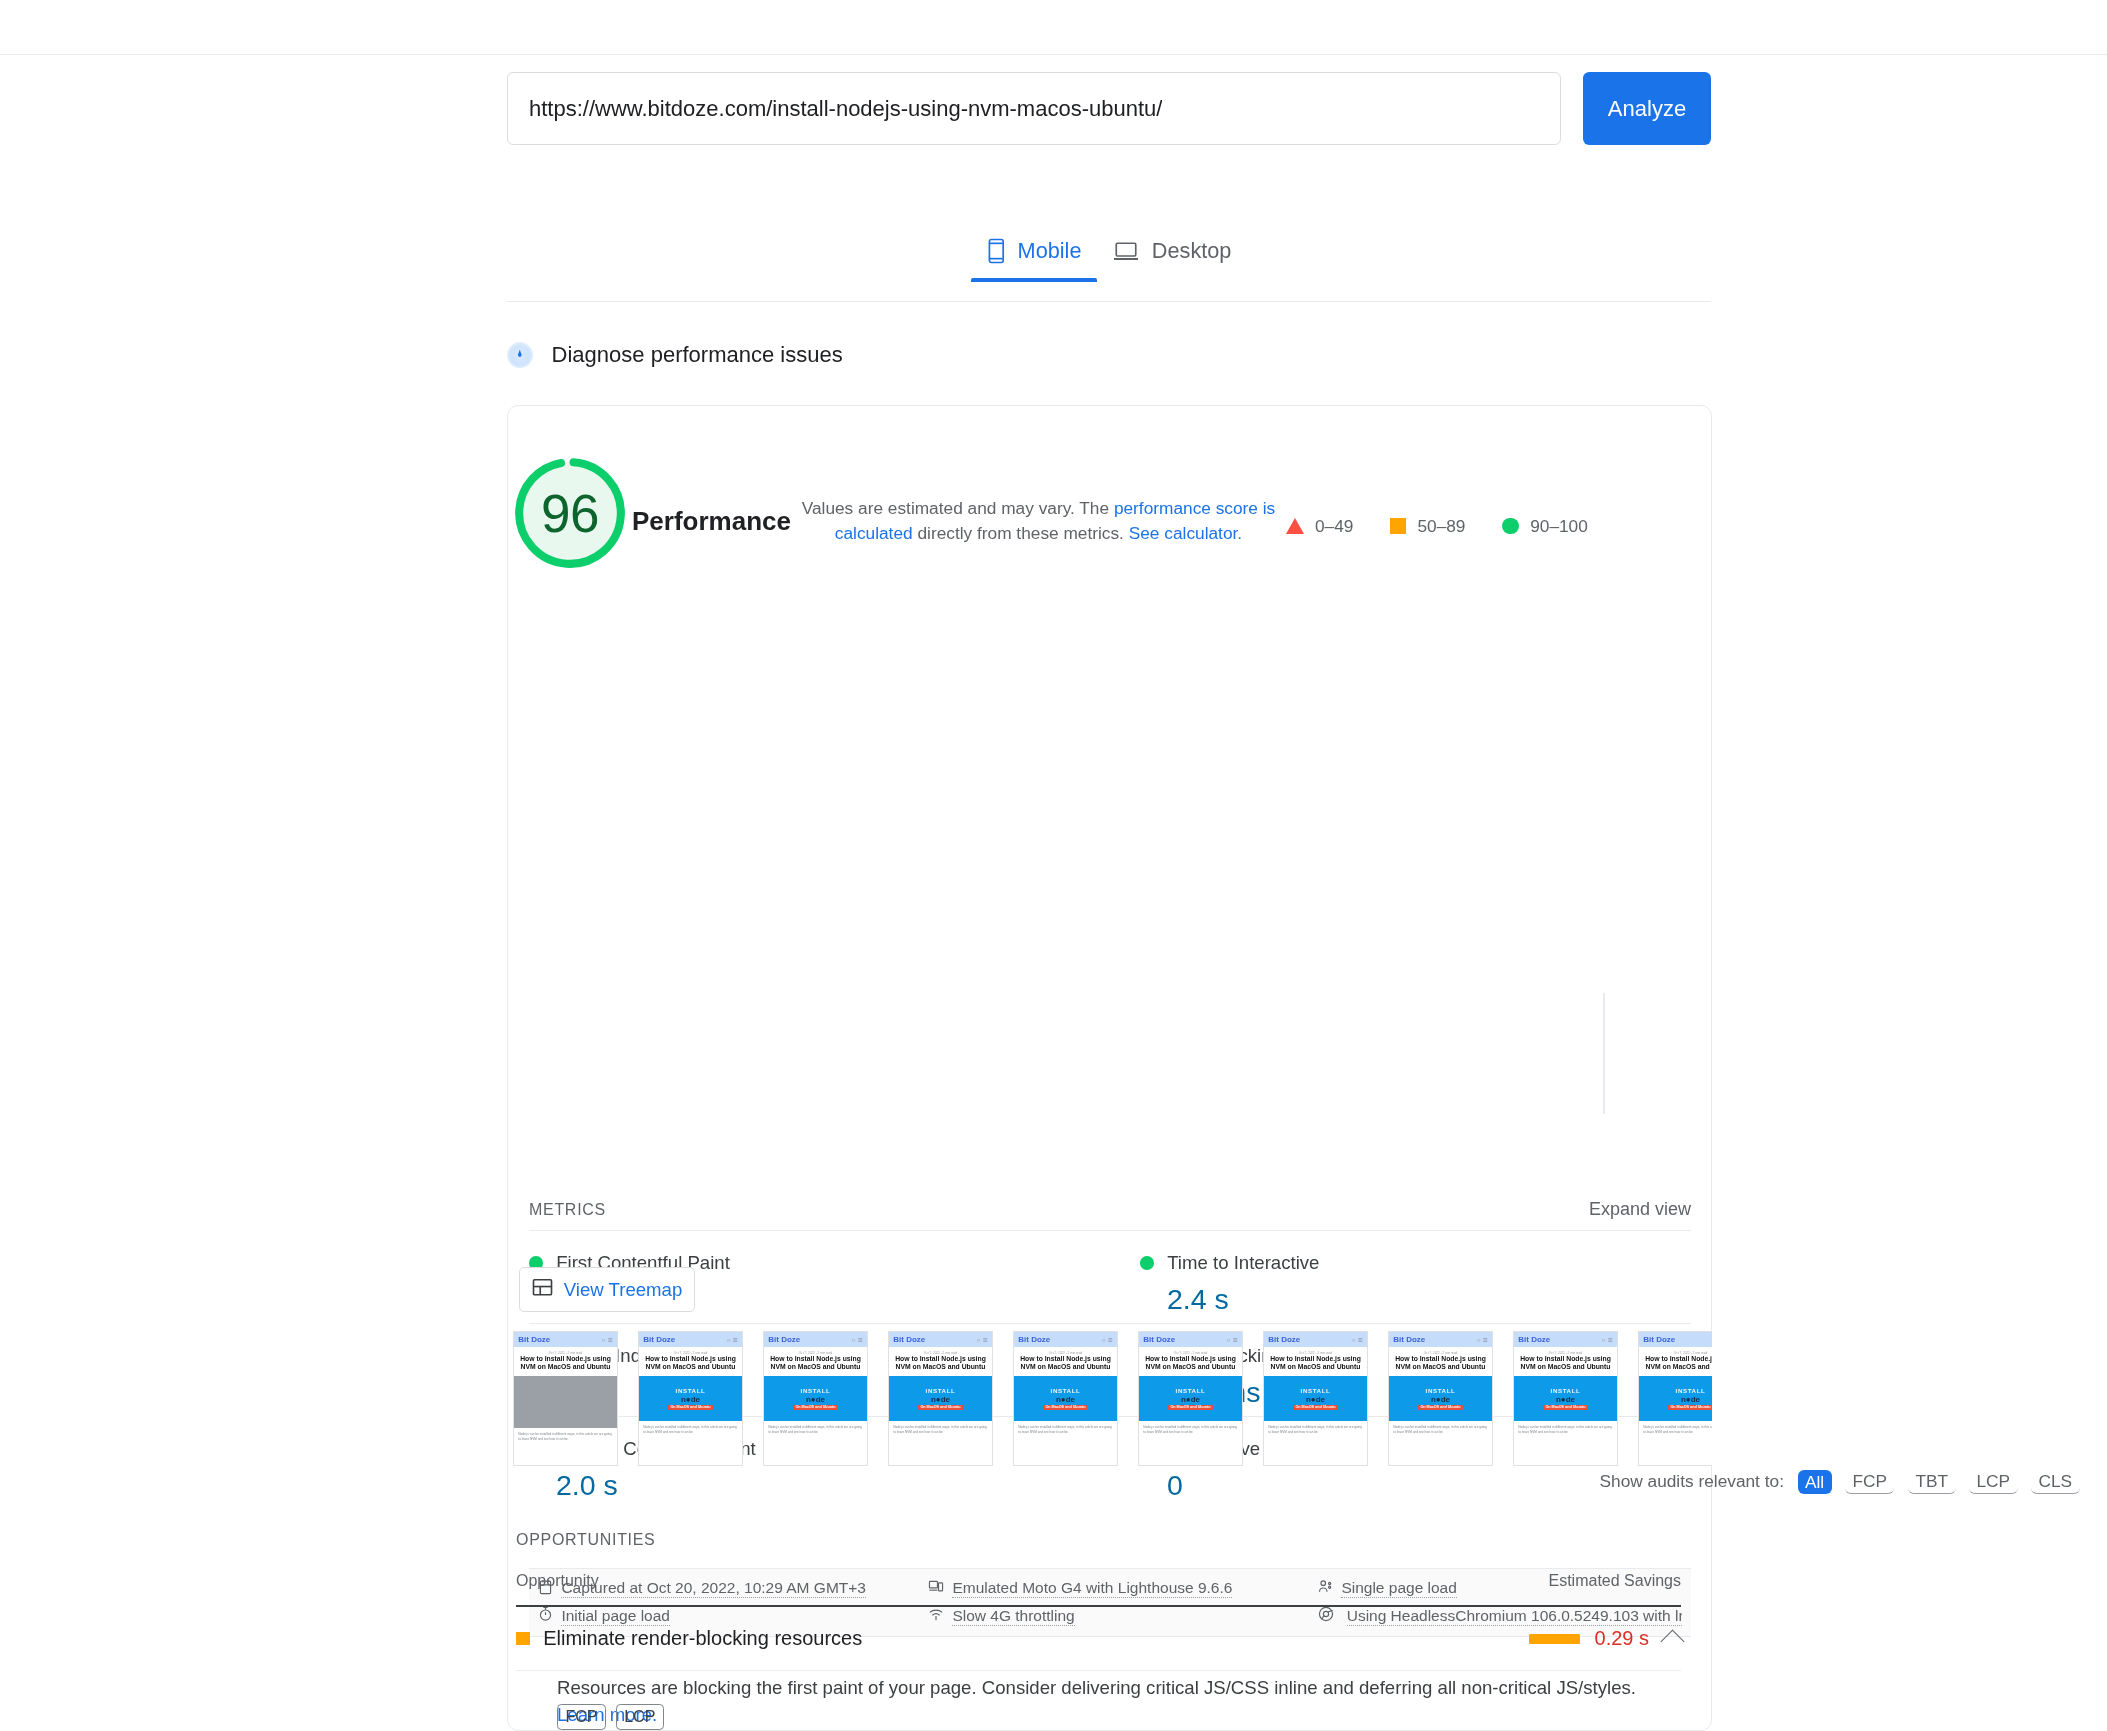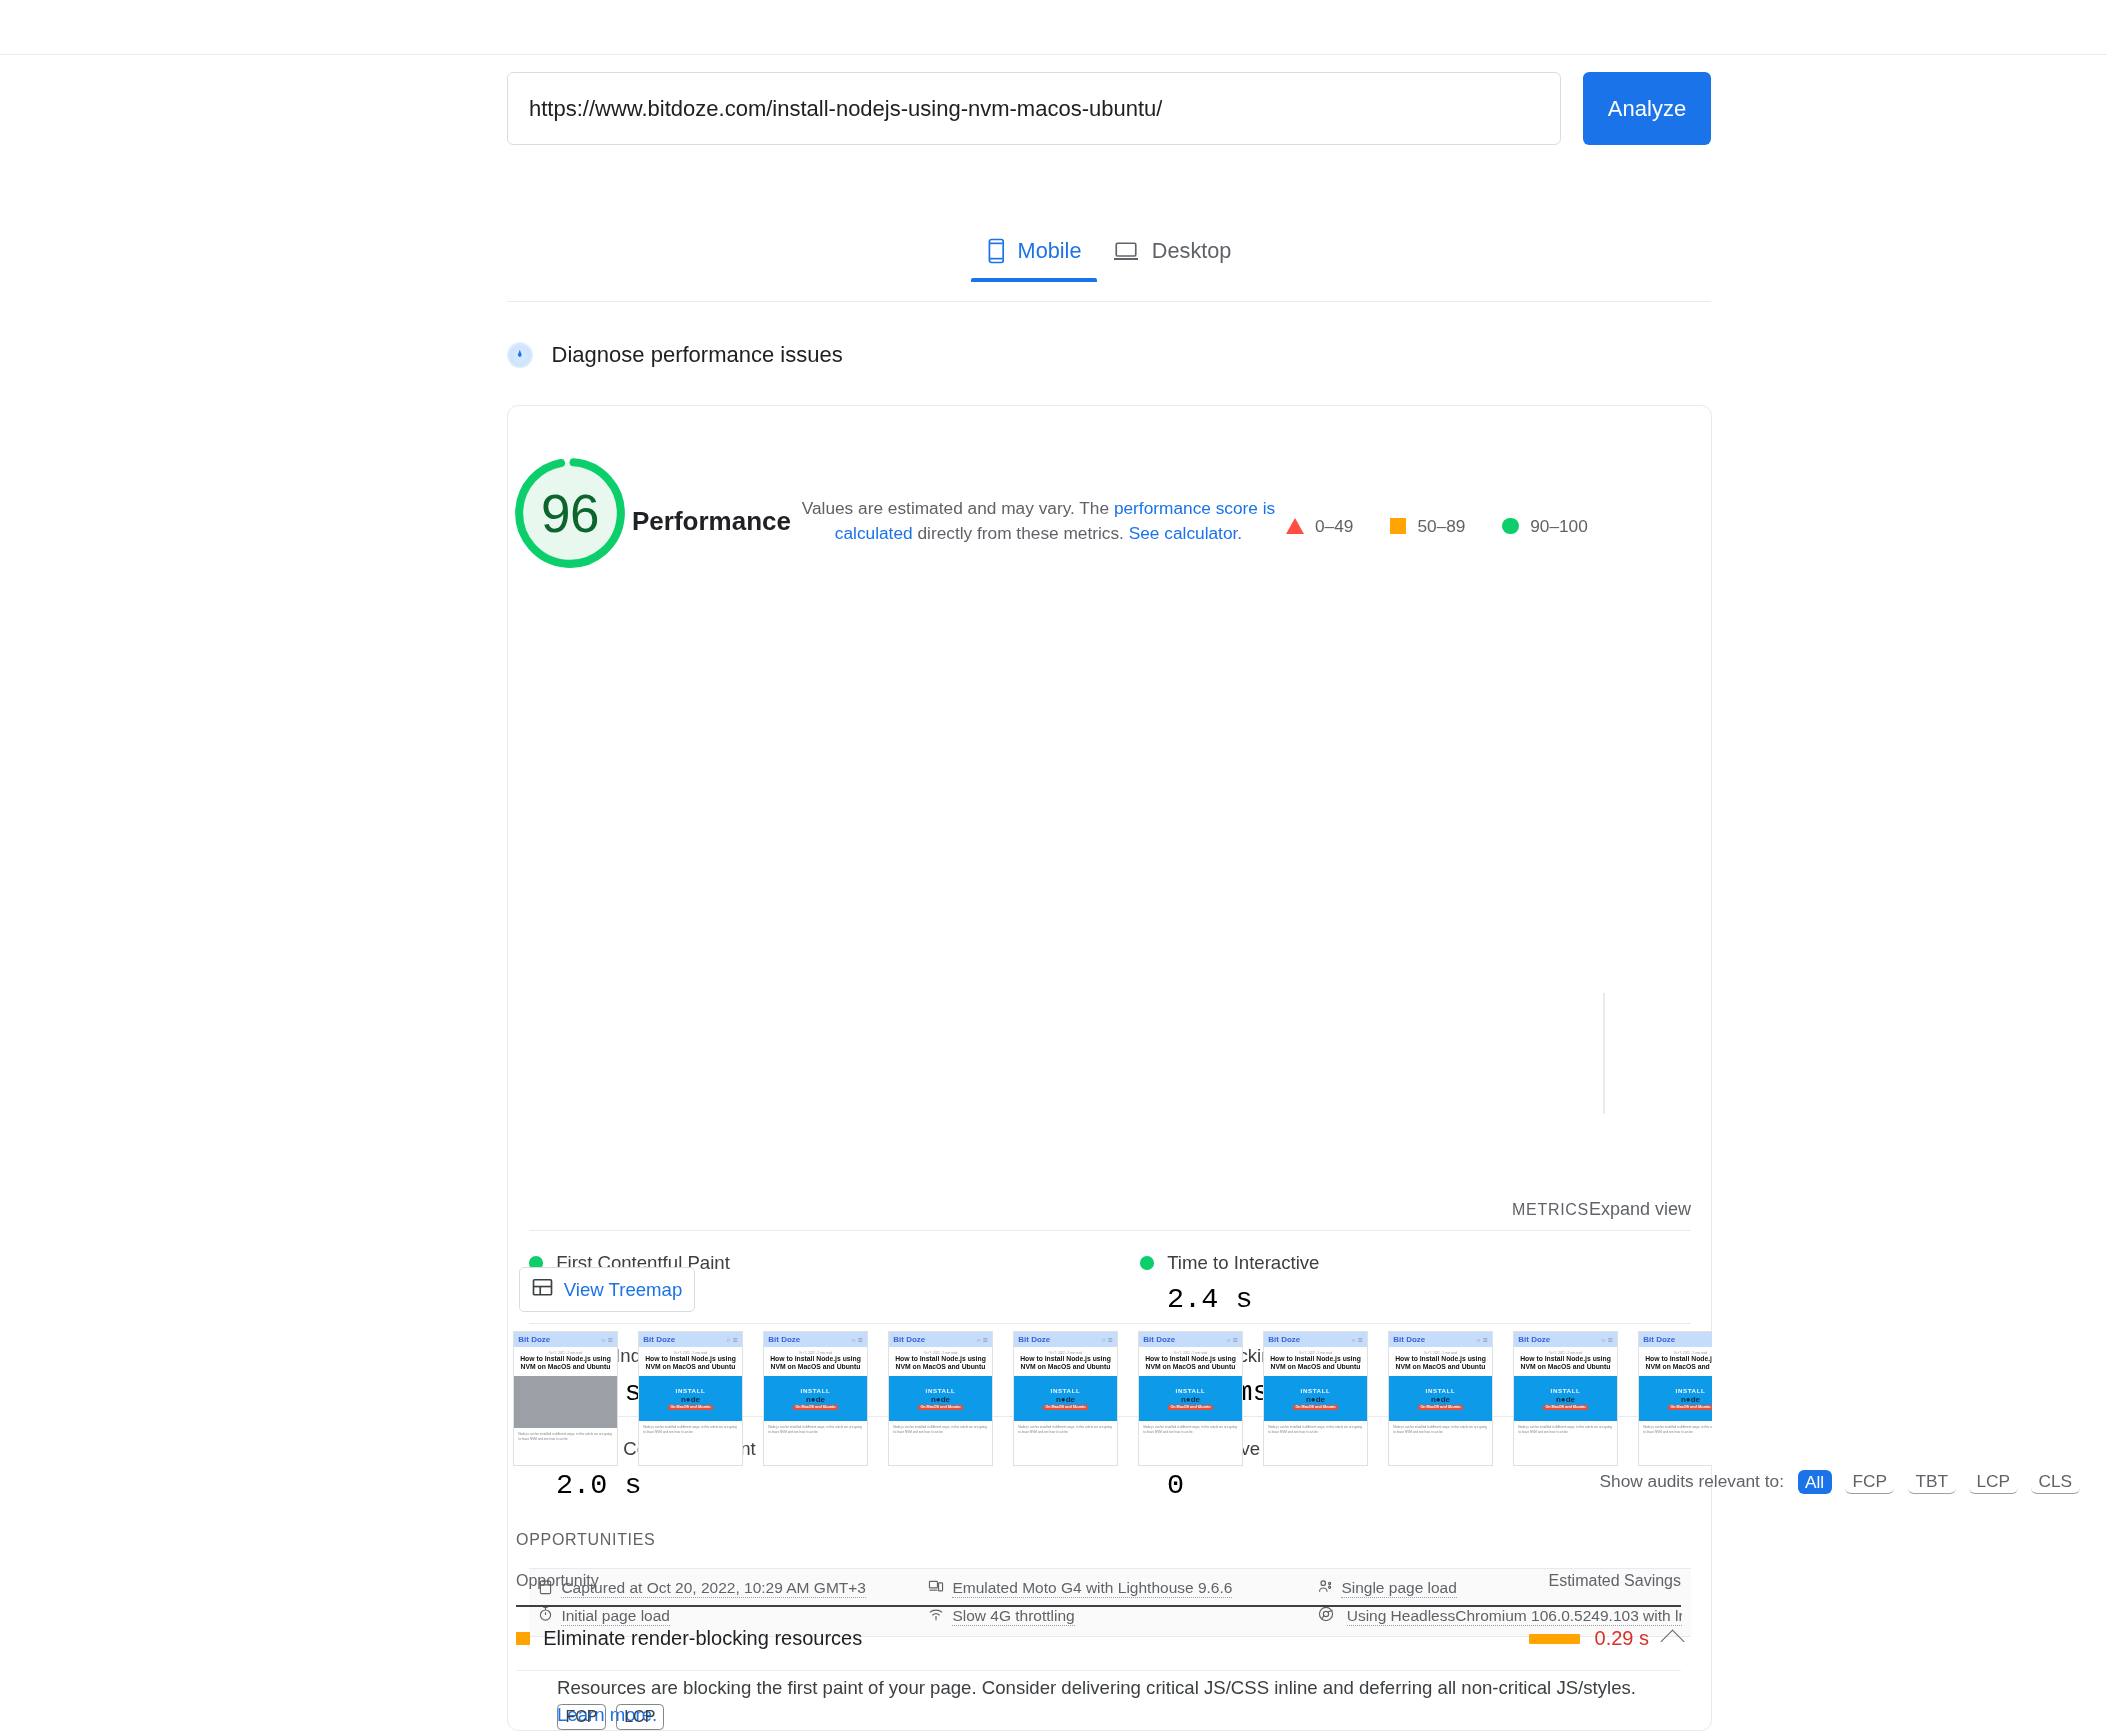--- a/index.html
+++ b/index.html
@@ -127,39 +127,39 @@
   .circ { width: 16.7px; height: 16.7px; border-radius: 50%; background: #0cce6b; }
 
   .v-divider {
     position: absolute; left: 1095px; top: 587px; width: 1.9px; height: 121px;
     background: #e8eaed;
   }
 
   
   .metrics-head {
     position: absolute; left: 21px; top: 793px; width: 1162px;
-    display: flex; justify-content: flex-end; align-items: baseline;
+    display: flex; justify-content: space-between; align-items: baseline;
   }
   .metrics-label { font-size: 16px; letter-spacing: 0.7px; color: #5f6368; }
   .expand-view { font-size: 18px; color: #5f6368; cursor: pointer; }
 
   .metrics-grid {
     position: absolute; left: 21px; top: 824px; width: 1162px;
     display: grid; grid-template-columns: 1fr 1fr;
   }
   .metric {
     border-top: 1.2px solid #e8eaed;
     padding: 21px 0 15px 0;
     box-sizing: border-box;
     height: 93px;
   }
   .metric.right { padding-left: 30px; }
   .metric-name { display: flex; align-items: center; gap: 13.6px; font-size: 18.6px; color: #3c4043; }
   .dot { width: 13.6px; height: 13.6px; border-radius: 50%; background: #0cce6b; flex: none; }
-  .metric-value { margin-top: 8.7px; margin-left: 27px; font-size: 28.5px; color: #000000; font-family: Liberation Mono, monospace; }
+  .metric-value { margin-top: 8.7px; margin-left: 27px; font-size: 28.5px; color: #0369a1; }
   .metric.right .metric-value { margin-left: 27px; }
 
   
   .env {
     position: absolute; left: 21px; top: 1162px; width: 1162px; height: 69px;
     border-top: 1.2px solid #e8eaed; border-bottom: 1.2px solid #e8eaed;
     background: #fafafa;
     display: grid; grid-template-columns: 390px 390px 1fr;
     align-content: center;
     row-gap: 7.4px;

